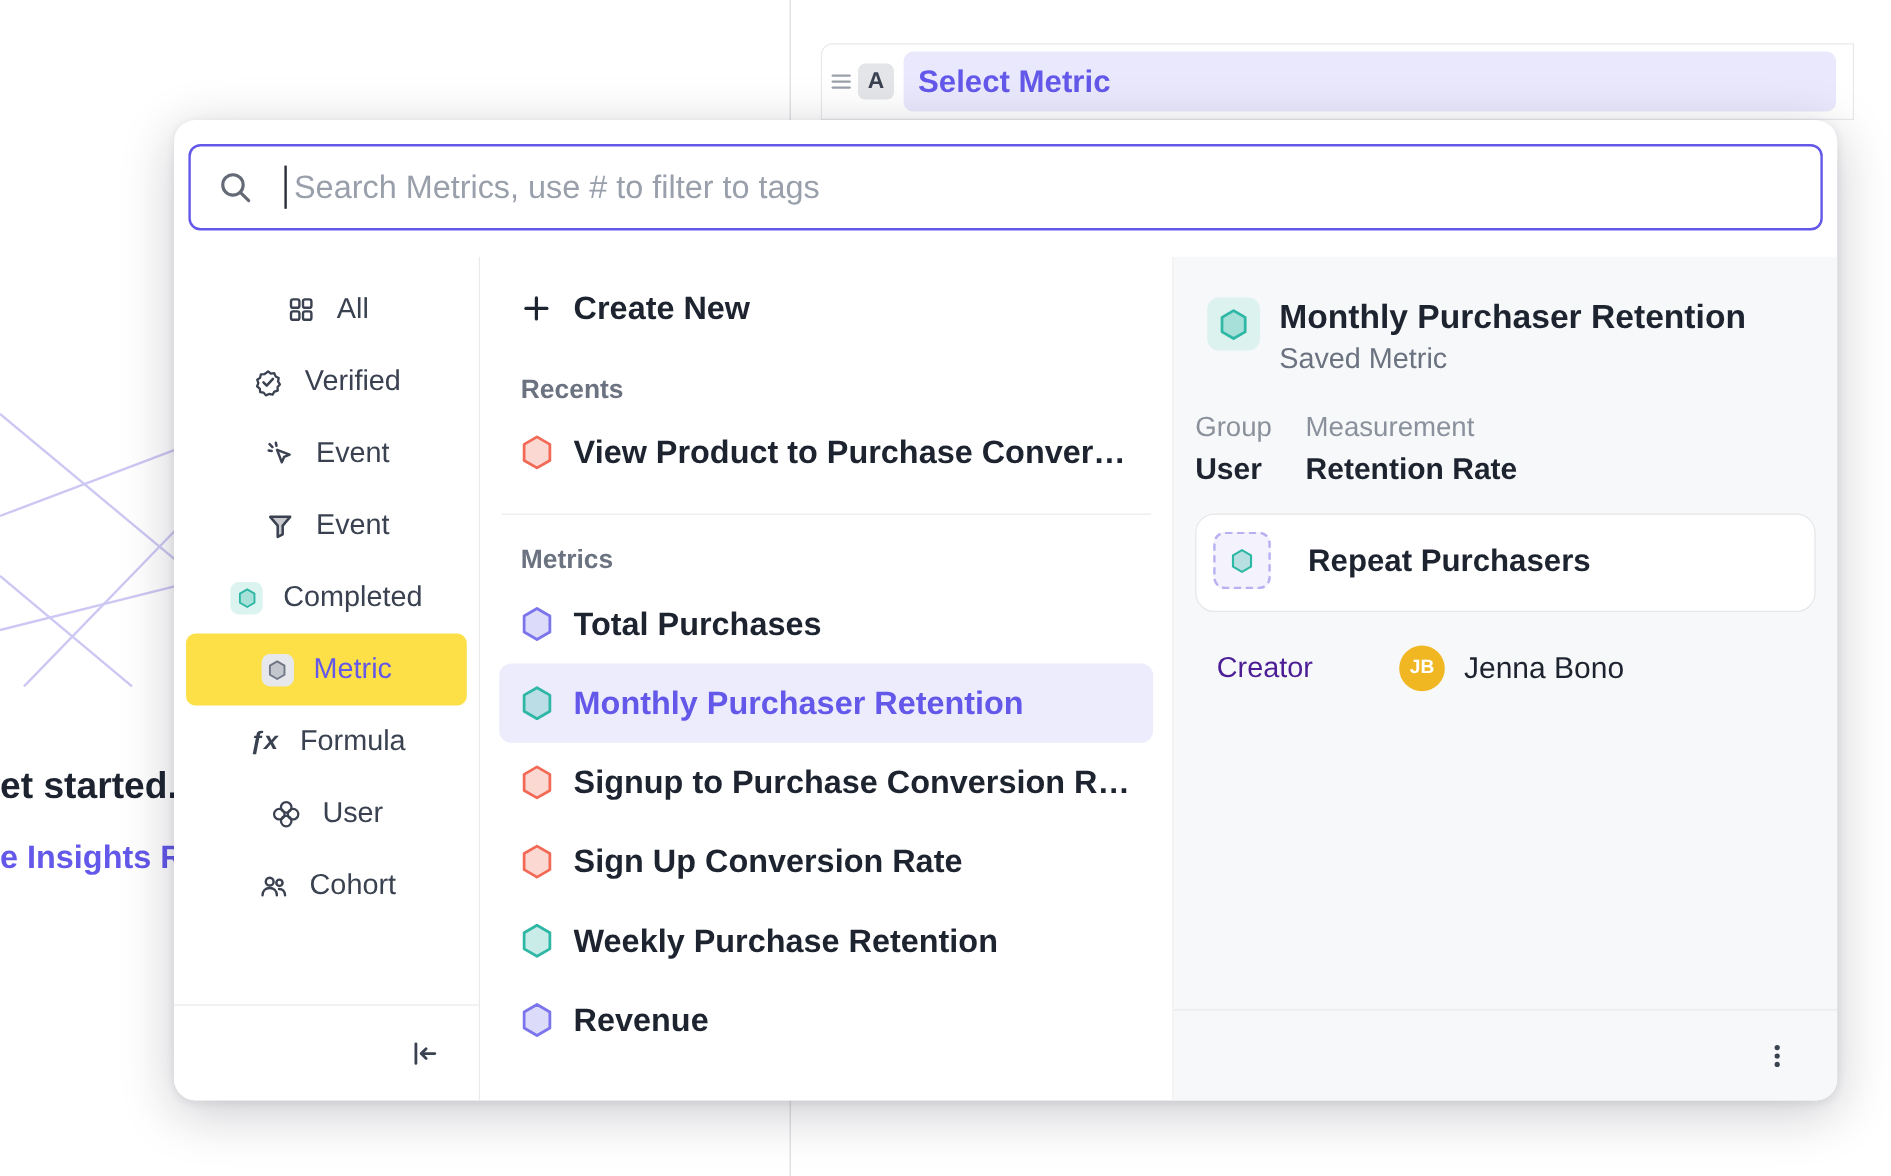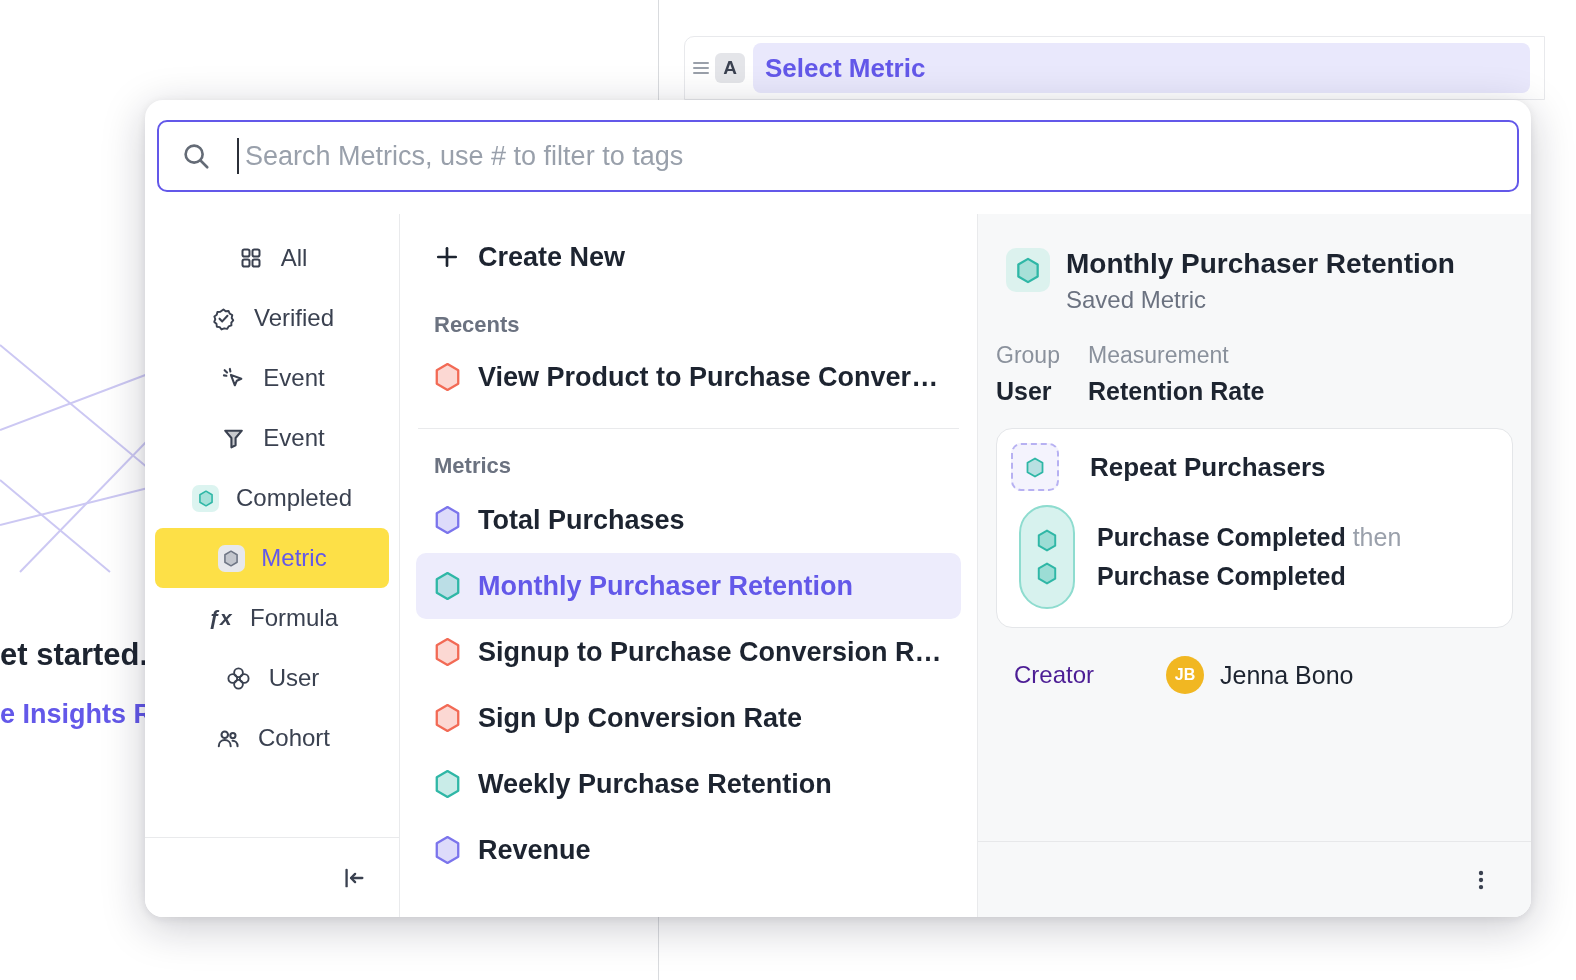--- a/index.html
+++ b/index.html
@@ -344,37 +344,20 @@
 
       <div class="rp-card">
         <div class="rp-card-head">
           <span class="dashed-box">
             <svg width="20" height="21" viewBox="0 0 24 26">
                 <path d="M12 1.8 L21.3 7.2 L21.3 18.8 L12 24.2 L2.7 18.8 L2.7 7.2 Z" fill="currentColor" fill-opacity="0.3" stroke="currentColor" stroke-width="2.2" stroke-linejoin="round"></path>
               </svg>
             </span>
           <span class="rp-card-title">Repeat Purchasers</span>
         </div>
-        <div class="rp-card-body">
-          <span class="steps-pill">
-            <svg width="22" height="23" viewBox="0 0 24 26">
-                <path d="M12 1.8 L21.3 7.2 L21.3 18.8 L12 24.2 L2.7 18.8 L2.7 7.2 Z" fill="currentColor" fill-opacity="0.35" stroke="currentColor" stroke-width="2.2" stroke-linejoin="round"></path>
-              </svg>
-            <svg width="22" height="23" viewBox="0 0 24 26">
-                <path d="M12 1.8 L21.3 7.2 L21.3 18.8 L12 24.2 L2.7 18.8 L2.7 7.2 Z" fill="currentColor" fill-opacity="0.35" stroke="currentColor" stroke-width="2.2" stroke-linejoin="round"></path>
-              </svg>
-          </span>
-          <div class="steps-text">
-            <div class="step-line">
-              <span>Purchase Completed</span>
-              <span class="step-conn"> then</span>
-            </div>
-            <div class="step-line">Purchase Completed</div>
-          </div>
-        </div>
       </div>
 
       <div class="rp-creator">
         <span class="creator-label">Creator</span>
         <span class="avatar">JB</span>
         <span class="creator-name">Jenna Bono</span>
       </div>
     </div>
 
     <div class="rp-footer">

